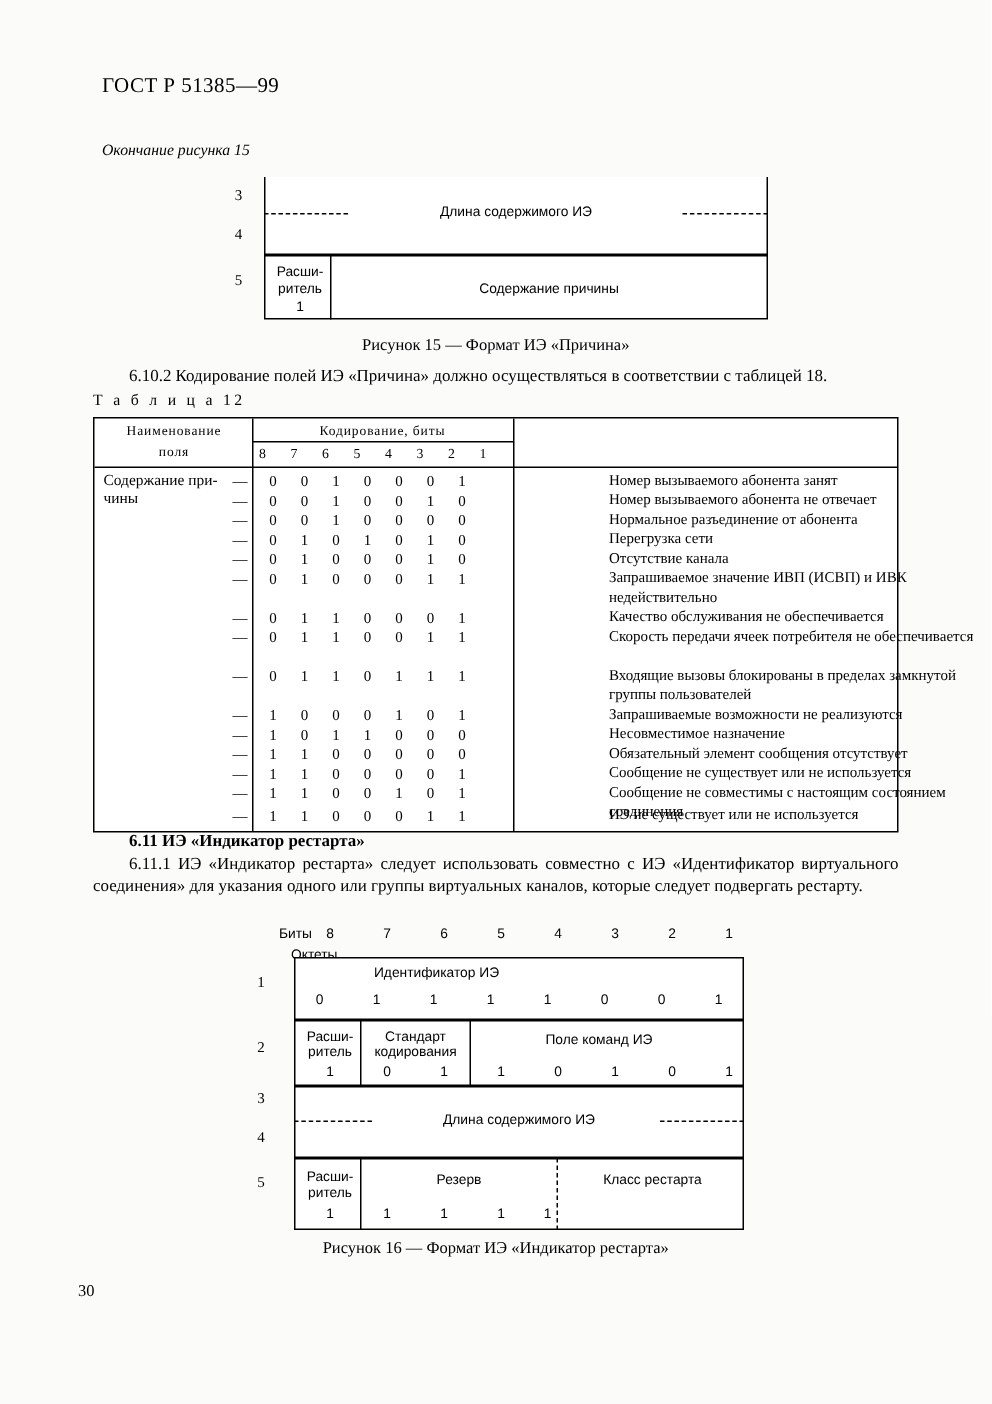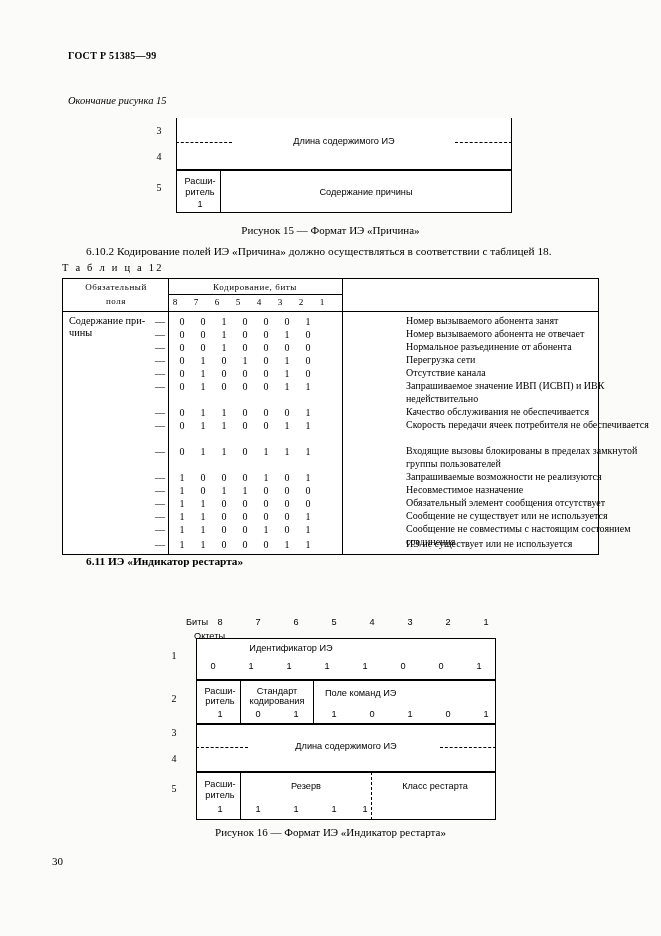--- a/index.html
+++ b/index.html
@@ -21,22 +21,22 @@
     width: 661px;
     height: 936px;
     background: #fbfbfa;
   }
 
   
   .gost-title {
     position: absolute;
     left: 68px;
     top: 50px;
-    font-size: 10px;
-    font-weight: bold;
+    font-size: 14px;
+    font-weight: normal;
     letter-spacing: 0.3px;
   }
   .fig-cont-label {
     position: absolute;
     left: 68px;
     top: 95px;
     font-size: 10.5px;
     font-style: italic;
   }
 
@@ -207,21 +207,21 @@
 
   <div class="t12" style="height:277px;">
 
     <div class="vsep" style="left:105px;"></div>
     <div class="vsep" style="left:279px;"></div>
 
     <div class="hsep" style="top:32px;"></div>
 
     <div class="hsep-mid" style="left:105px; width:174px; top:15px;"></div>
 
-    <div class="th-txt" style="left:5px; top:3px; width:96px;">Обязательный</div>
+    <div class="th-txt" style="left:5px; top:3px; width:96px;">Наименование</div>
     <div class="th-txt" style="left:5px; top:17px; width:96px;">поля</div>
     <div class="th-txt" style="left:105px; top:3px; width:174px;">Кодирование, биты</div>
 
     <div class="bitcol-hdr" style="left:105px; top:18px;">8</div>
     <div class="bitcol-hdr" style="left:126px; top:18px;">7</div>
     <div class="bitcol-hdr" style="left:147px; top:18px;">6</div>
     <div class="bitcol-hdr" style="left:168px; top:18px;">5</div>
     <div class="bitcol-hdr" style="left:189px; top:18px;">4</div>
     <div class="bitcol-hdr" style="left:210px; top:18px;">3</div>
     <div class="bitcol-hdr" style="left:231px; top:18px;">2</div>
@@ -381,20 +381,21 @@
       <div class="desccell" style="top:192px;">Запрашиваемые возможности не реализуются</div>
       <div class="desccell" style="top:205px;">Несовместимое назначение</div>
       <div class="desccell" style="top:218px;">Обязательный элемент сообщения отсутствует</div>
       <div class="desccell" style="top:231px;">Сообщение не существует или не используется</div>
       <div class="desccell" style="top:244px;">Сообщение не совместимы с настоящим состоянием соединения</div>
       <div class="desccell" style="top:259px;">ИЭ не существует или не используется</div>
     </div>
   </div>
 
   <div class="para" style="left:86px; top:554px; font-weight:bold;">6.11 ИЭ «Индикатор рестарта»</div>
+  <div class="para" style="left:62px; top:569px; width:537px; text-indent:24px;">6.11.1 ИЭ «Индикатор рестарта» следует использовать совместно с ИЭ «Идентификатор виртуального соединения» для указания одного или группы виртуальных каналов, которые следует подвергать рестарту.</div>
 
   <div>
 
     <div class="celltext" style="left:178px; top:617px; width:30px; text-align:right;">Биты</div>
     <div class="bitdigit" style="left:213px; top:617px;">8</div>
     <div class="bitdigit" style="left:251px; top:617px;">7</div>
     <div class="bitdigit" style="left:289px; top:617px;">6</div>
     <div class="bitdigit" style="left:327px; top:617px;">5</div>
     <div class="bitdigit" style="left:365px; top:617px;">4</div>
     <div class="bitdigit" style="left:403px; top:617px;">3</div>
@@ -423,21 +424,21 @@
     <div class="figbox" style="left:196px; top:680px; width:300px; height:44px;"></div>
     <div class="vline" style="left:240px; top:680px; height:44px;"></div>
     <div class="vline" style="left:313px; top:680px; height:44px;"></div>
     <div class="celltext" style="left:202px; top:686px; width:36px;">Расши-</div>
     <div class="celltext" style="left:202px; top:696px; width:36px;">ритель</div>
     <div class="bitdigit" style="left:213px; top:709px;">1</div>
     <div class="celltext" style="left:244px; top:686px; width:66px;">Стандарт</div>
     <div class="celltext" style="left:244px; top:696px; width:66px;">кодирования</div>
     <div class="bitdigit" style="left:251px; top:709px;">0</div>
     <div class="bitdigit" style="left:289px; top:709px;">1</div>
-    <div class="celltext" style="left:325px; top:688px; width:110px; text-align:left;">Поле команд ИЭ</div>
+    <div class="celltext" style="left:325px; top:688px; width:110px; text-align:right;">Поле команд ИЭ</div>
     <div class="bitdigit" style="left:327px; top:709px;">1</div>
     <div class="bitdigit" style="left:365px; top:709px;">0</div>
     <div class="bitdigit" style="left:403px; top:709px;">1</div>
     <div class="bitdigit" style="left:441px; top:709px;">0</div>
     <div class="bitdigit" style="left:479px; top:709px;">1</div>
 
     <div class="figbox" style="left:196px; top:724px; width:300px; height:48px;"></div>
     <div class="dashline" style="left:196px; top:747px; width:52px;"></div>
     <div class="dashline" style="left:440px; top:747px; width:56px;"></div>
     <div class="celltext" style="left:281px; top:741px; width:130px;">Длина содержимого ИЭ</div>

